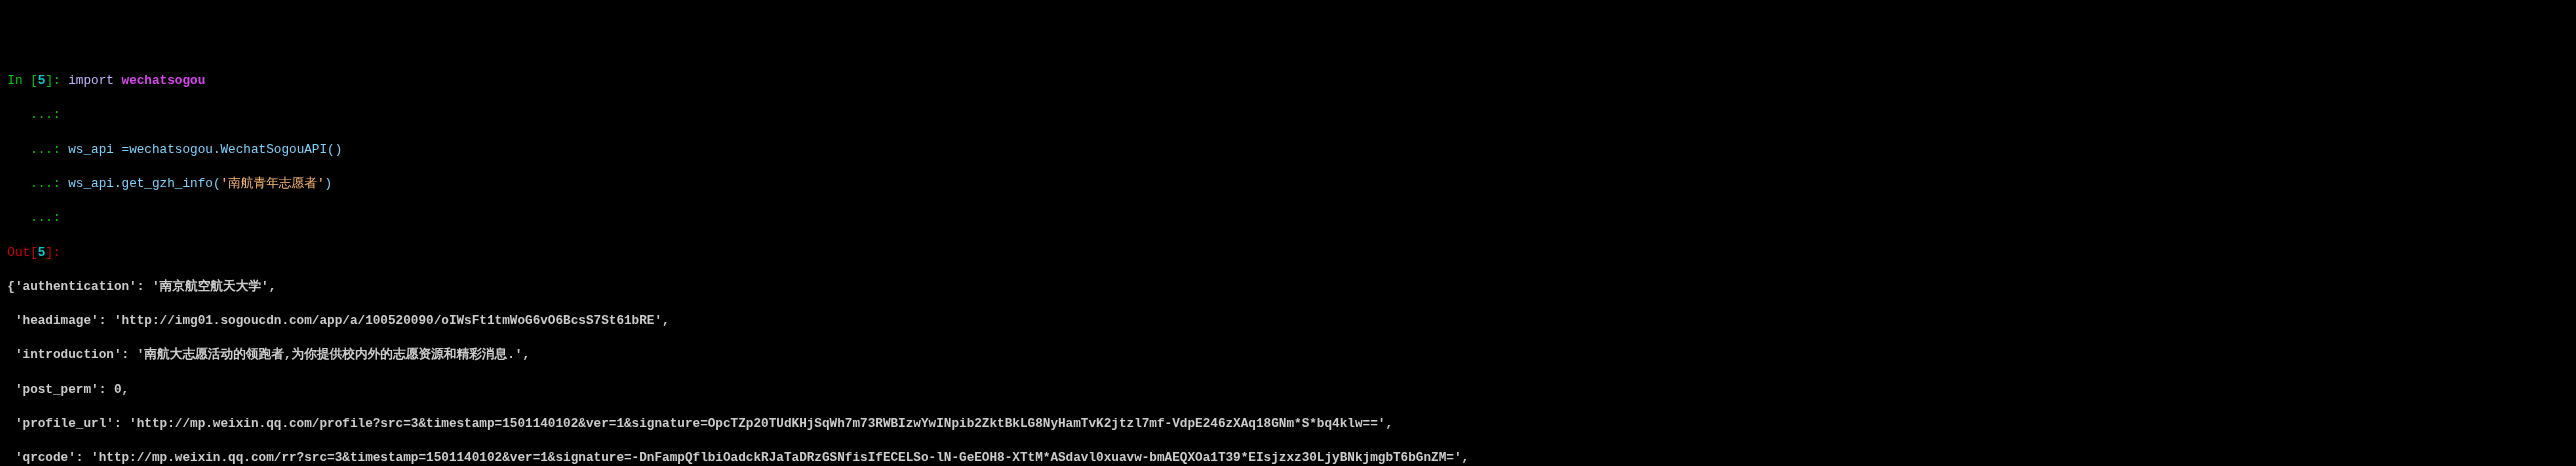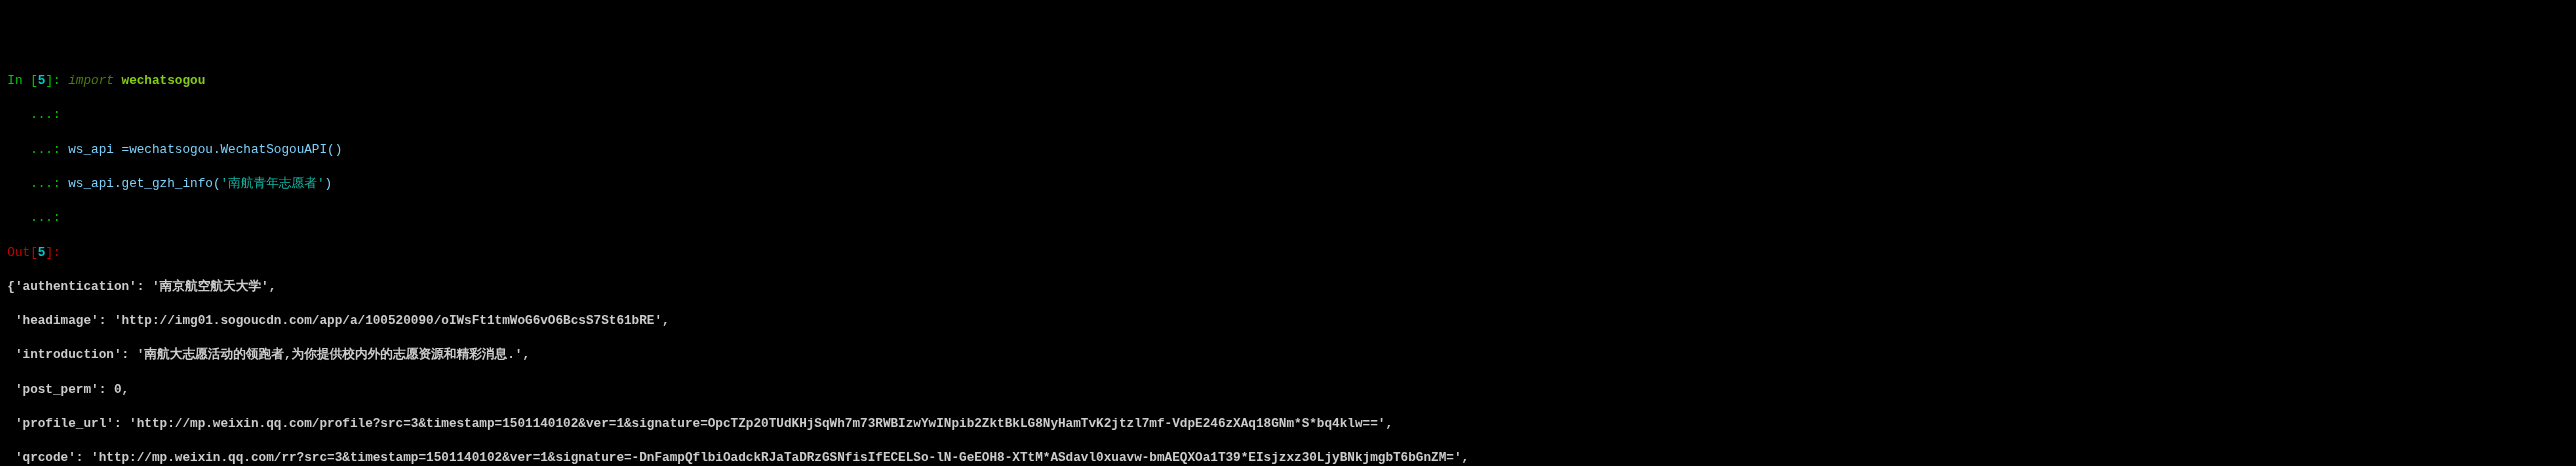--- a/index.html
+++ b/index.html
@@ -28,32 +28,31 @@
       color: #00cccc;
       font-weight: bold;
     }
     .prompt-out {
       color: #cc0000;
     }
     .continuation {
       color: #00cc00;
     }
     .keyword {
-      color: #4d7c0f;
-      font-style: italic;
+      color: #c4b5fd;
     }
     .module {
-      color: #84cc16;
+      color: #d946ef;
       font-weight: bold;
     }
     .code {
       color: #7dd3fc;
     }
     .string {
-      color: #14b8a6;
+      color: #fdba74;
     }
     .output {
       color: #cccccc;
       font-weight: bold;
     }
   </style>
 </head>
 <body>
 
 

